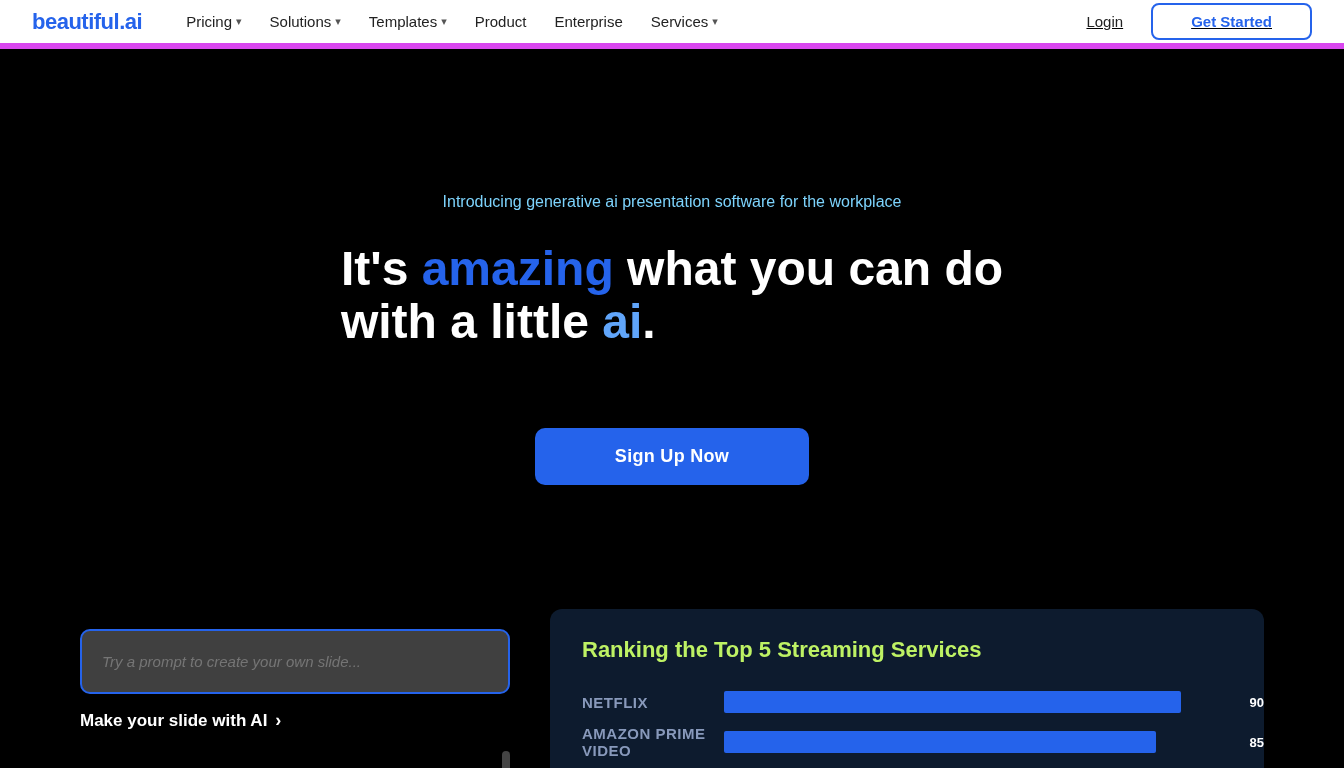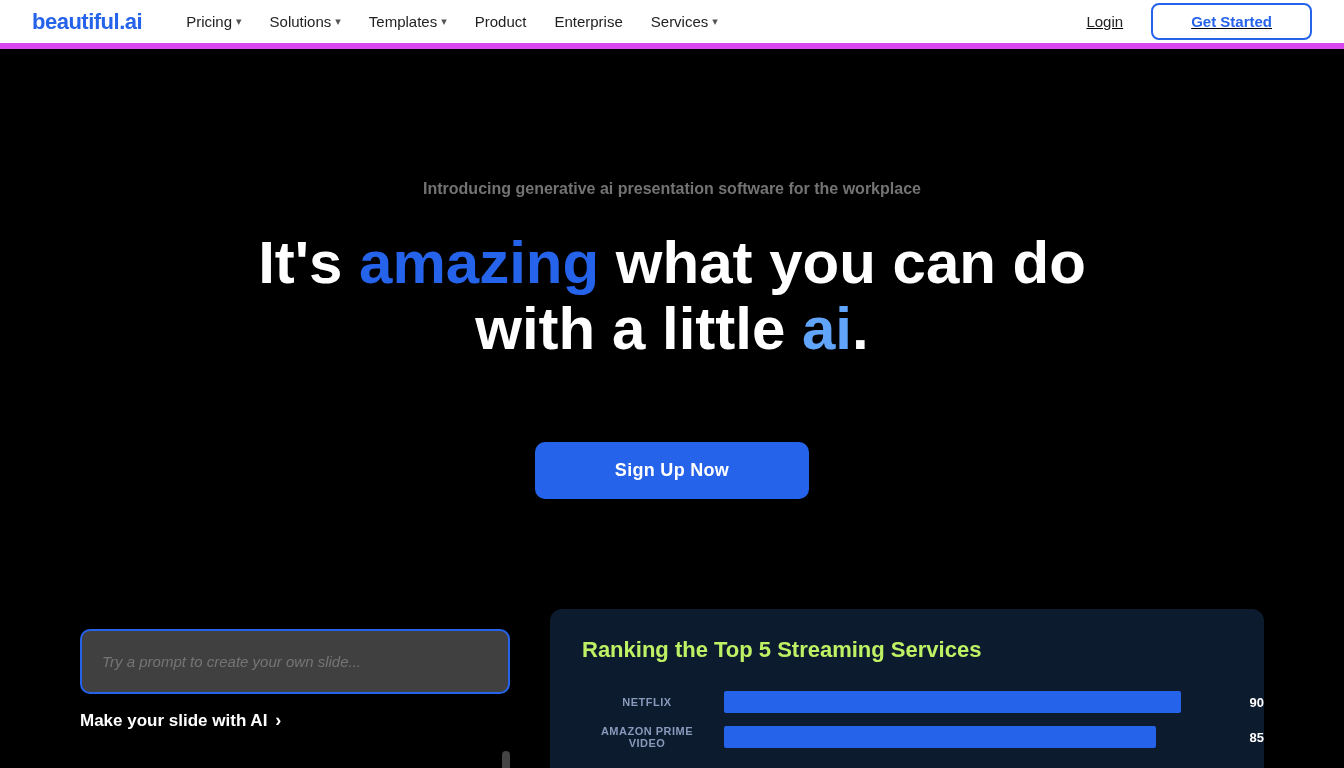--- a/index.html
+++ b/index.html
@@ -44,30 +44,29 @@
       background: #000;
       display: flex;
       flex-direction: column;
       align-items: center;
       justify-content: center;
       padding: 80px 20px 60px;
       min-height: 560px;
     }
     .hero-subtitle {
       font-size: 16px;
-      color: #737373;
+      color: #7dd3fc;
       margin-bottom: 32px;
       text-align: center;
-      font-weight: 700;
+      font-weight: 400;
     }
     .hero-title {
-      font-size: 60px;
+      font-size: 48px;
       font-weight: 800;
       color: #fff;
-      text-align: center;
       line-height: 1.1;
       max-width: 900px;
       margin-bottom: 48px;
     }
     .hero-title .amazing { color: #2563eb; }
     .hero-title .ai-word { color: #60a5fa; }
     .signup-btn {
       background: #2563eb;
       color: #fff;
       font-size: 18px;
@@ -151,26 +150,26 @@
     }
     .chart-title {
       font-size: 22px;
       font-weight: 700;
       color: #bef264;
       margin-bottom: 28px;
     }
     .chart-rows { display: flex; flex-direction: column; gap: 12px; }
     .chart-row { display: flex; align-items: center; gap: 12px; }
     .chart-label {
-      font-size: 11px;
+      font-size: 15px;
       font-weight: 700;
       color: #8899bb;
       letter-spacing: 0.5px;
       width: 130px;
-      text-align: center;
+      text-align: left;
       flex-shrink: 0;
     }
     .chart-bar-container { flex: 1; position: relative; }
     .chart-bar {
       height: 22px;
       border-radius: 2px;
       background: #2563eb;
     }
     .chart-value {
       position: absolute;

